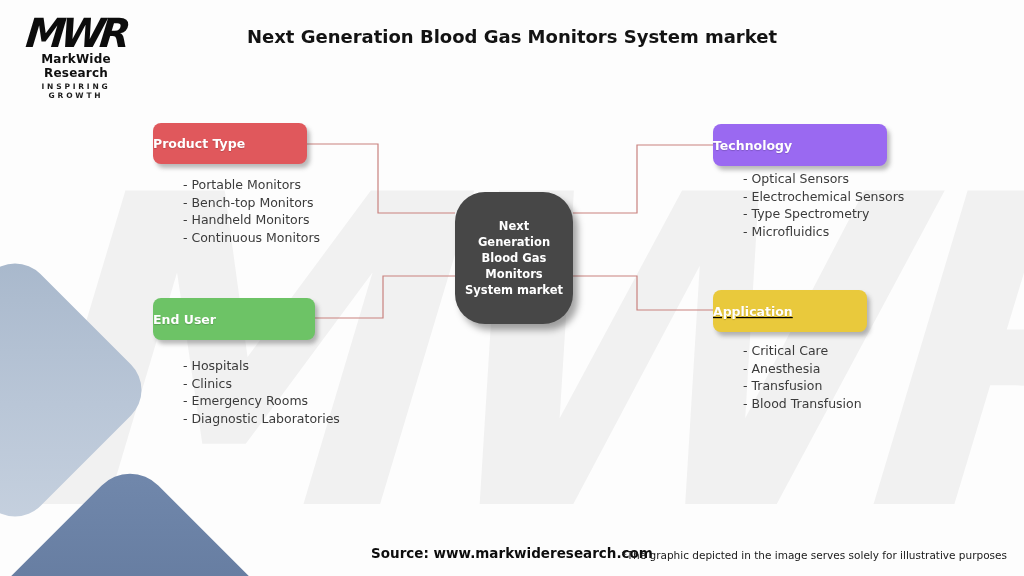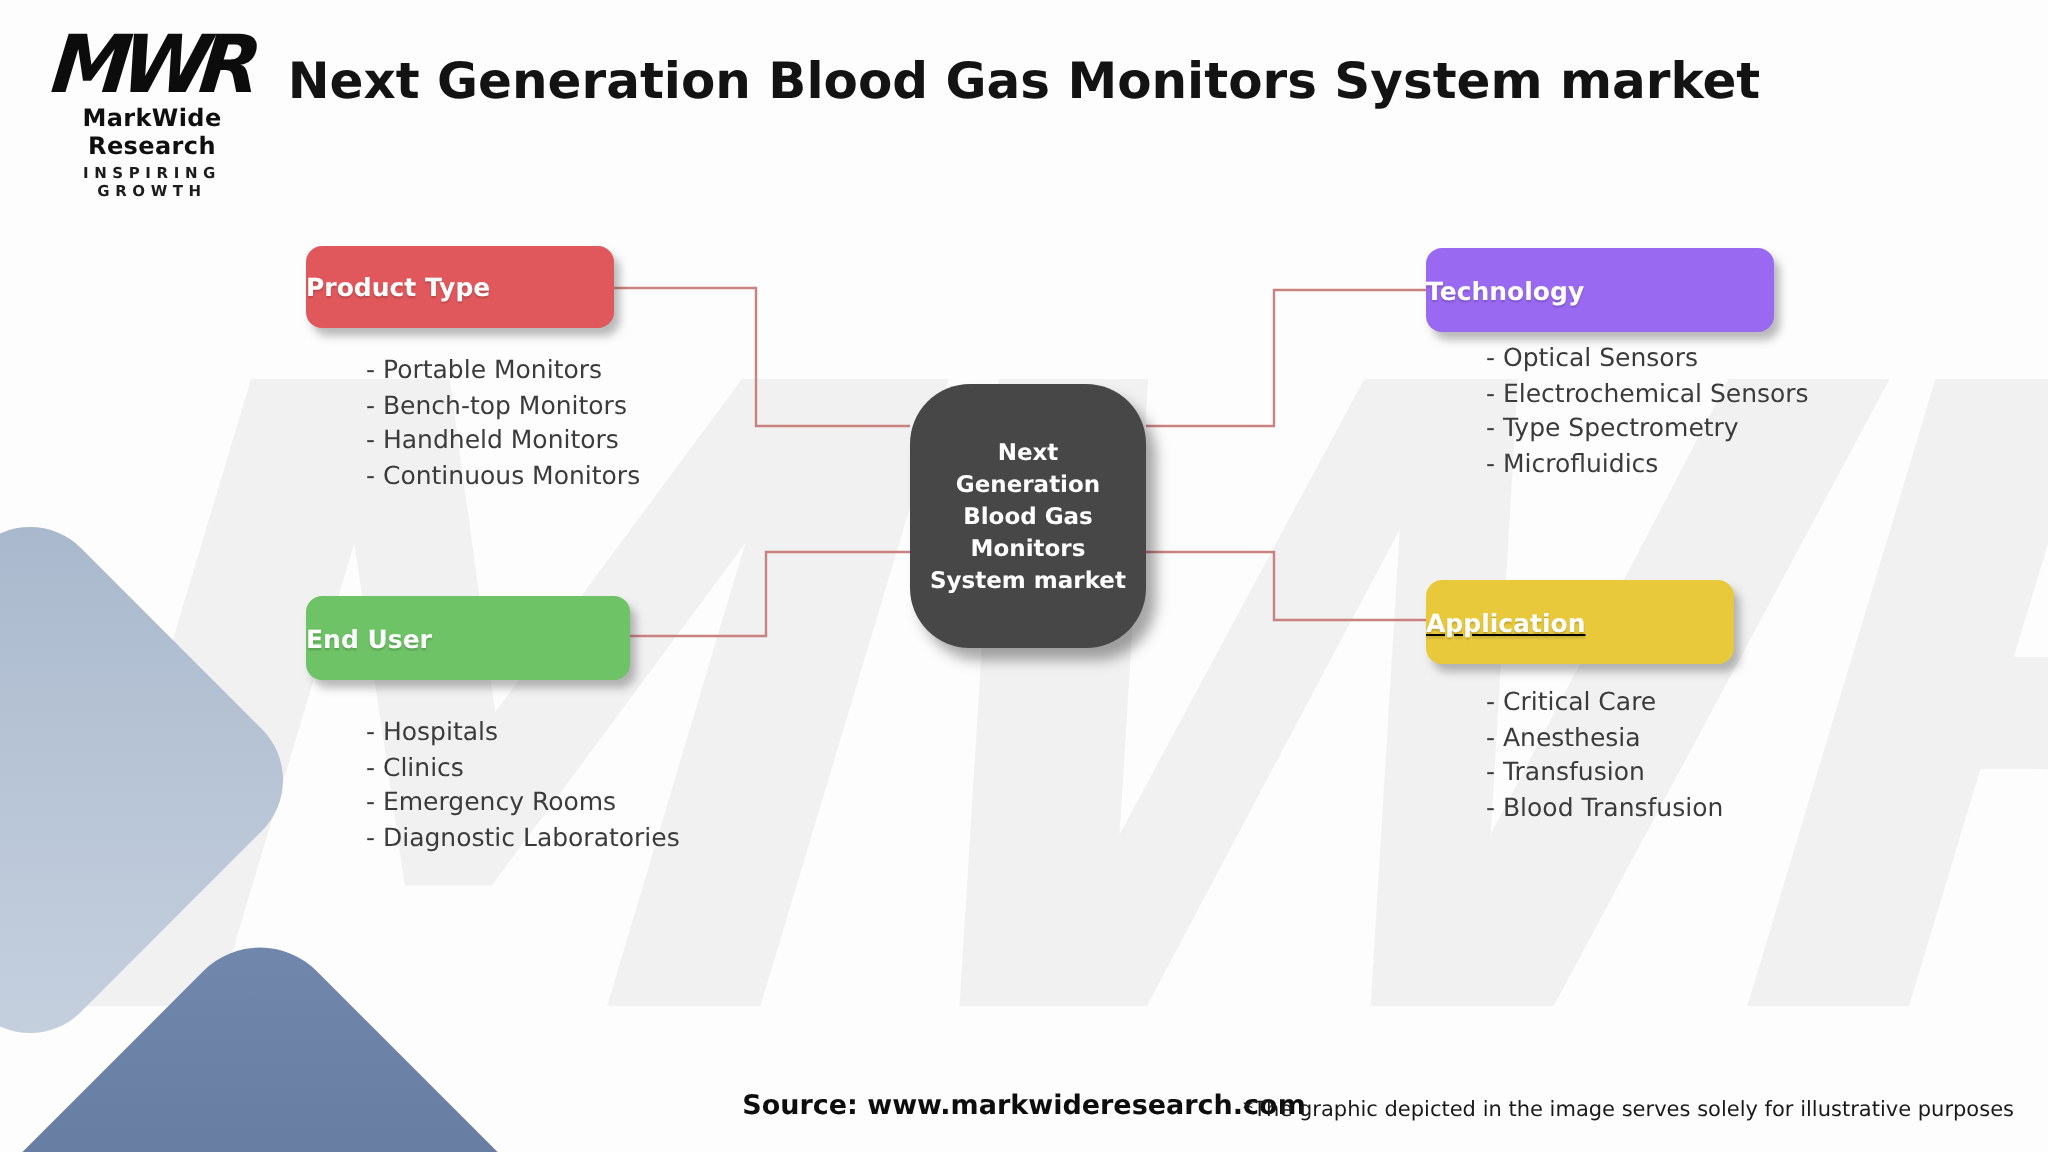--- a/index.html
+++ b/index.html
@@ -28,21 +28,21 @@
   
   .logo{ position:absolute; left:20px; top:12px; z-index:3; width:112px; text-align:center; }
   .logo-mark{
     font-size:40px; font-weight:900; font-style:italic; letter-spacing:-5px;
     color:#0c0c0c; line-height:1.05; transform:skewX(-6deg);
   }
   .logo-name{ font-size:12px; font-weight:800; color:#0f0f0f; letter-spacing:.2px; margin-top:-2px; }
   .logo-tagline{ font-size:7.5px; font-weight:700; color:#1c1c1c; letter-spacing:2.8px; margin-top:2px; }
   .page-title{
     position:absolute; left:0; right:0; top:26px; z-index:3;
-    text-align:center; font-size:25px; font-weight:800; color:#131313;
+    text-align:center; font-size:18px; font-weight:800; color:#131313;
   }
   
   .wires{ position:absolute; inset:0; z-index:2; }
   
   .branch-box{
     position:absolute; z-index:3; border-radius:8px;
     display:flex; align-items:center; justify-content:flex-start;
     box-shadow:3px 4px 4px rgba(60,60,60,.35);
   }
   .branch-box .branch-label{

